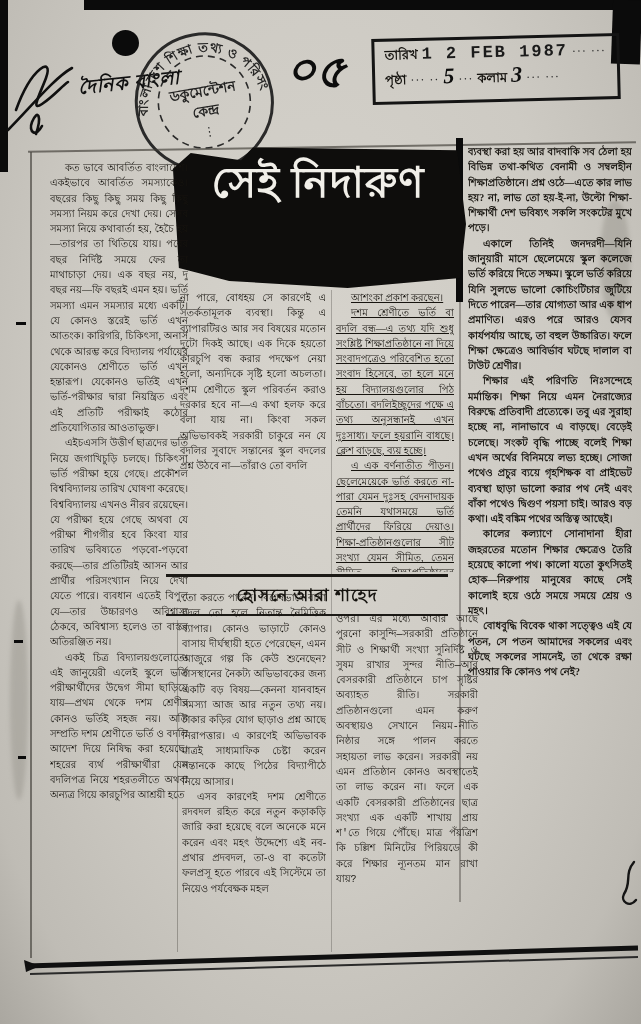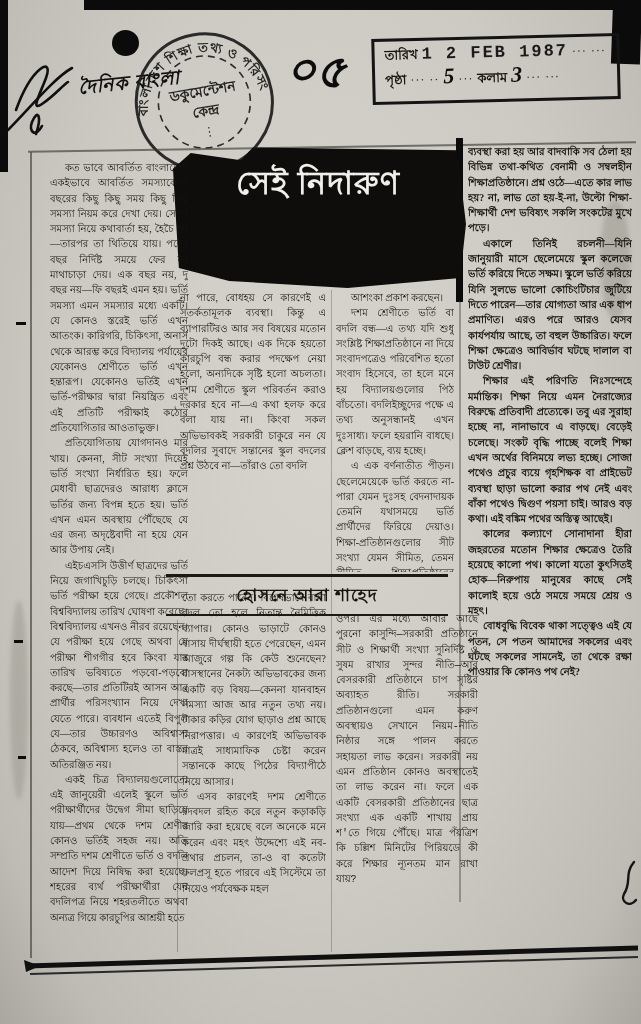--- a/index.html
+++ b/index.html
@@ -20,21 +20,21 @@
   }
   .col .para{margin:0;text-indent:15px;}
   .col.cont .para:first-child{text-indent:0;}
   
   #headline-block{
     position:absolute;left:170px;top:146px;width:296px;height:142px;
     background:#0e0d0c;color:#f1efe9;text-align:center;
     clip-path:polygon(1% 16%,7% 5%,24% 10%,28% 1%,97% 3%,100% 55%,98% 93%,60% 100%,20% 95%,3% 86%);
   }
   #headline-block .hl{
-    font-weight:bold;font-size:32px;line-height:54px;margin:0;
+    font-weight:bold;font-size:42px;line-height:54px;margin:0;
     letter-spacing:1px;
   }
   #headline-block .hl1{margin-top:10px;}
   
   #byline-box{
     position:absolute;left:166px;top:574px;width:282px;
     border-top:3px solid #1c1a16;border-bottom:2px solid #1c1a16;
     text-align:center;padding:5px 0 4px;
   }
   #byline-box .by{font-size:17px;font-weight:bold;letter-spacing:1px;}
@@ -138,47 +138,46 @@
   <div id="headline-block">
     <div class="hl hl1">সেই নিদারুণ</div>
   </div>
 
   <div id="byline-box">
     <span class="by">হোসনে আরা শাহেদ</span>
   </div>
 
   <div class="col" style="left:38px;top:160px;width:138px;height:800px;margin-left:12px;">
       <p class="para">কত ভাবে আবর্তিত বাংলাদেশ। একইভাবে আবর্তিত সমস্যাকেও। বছরের কিছু কিছু সময় কিছু কিছু সমস্যা নিয়ম করে দেখা দেয়। সেসব সমস্যা নিয়ে কথাবার্তা হয়, হৈচৈ হয়—তারপর তা থিতিয়ে যায়। পরের বছর নির্দিষ্ট সময়ে ফের তা মাথাচাড়া দেয়। এক বছর নয়, দু বছর নয়—ফি বছরই এমন হয়। ভর্তি সমস্যা এমন সমস্যার মধ্যে একটি। যে কোনও স্তরেই ভর্তি এখন আতংক। কারিগরি, চিকিৎসা, অনার্স থেকে আরম্ভ করে বিদ্যালয় পর্যায়ের যেকোনও শ্রেণীতে ভর্তি এখন হন্তারূপ। যেকোনও ভর্তিই এখন ভর্তি-পরীক্ষার দ্বারা নিয়ন্ত্রিত এবং এই প্রতিটি পরীক্ষাই কঠোর প্রতিযোগিতার আওতাভুক্ত।</p>
-      <p class="para">প্রতিযোগিতায় যোগদানও মার খায়। কেননা, সীট সংখ্যা দিয়েই ভর্তি সংখ্যা নির্ধারিত হয়। ফলে মেধাবী ছাত্রদেরও আরাধ্য ক্লাসে ভর্তির জন্য বিপন্ন হতে হয়। ভর্তি এখন এমন অবস্থায় পৌঁছেছে যে এর জন্য অদৃষ্টেবাদী না হয়ে যেন আর উপায় নেই।</p>
       <p class="para">এইচএসসি উত্তীর্ণ ছাত্রদের ভর্তি নিয়ে জগাখিচুড়ি চলছে। চিকিৎসা ভর্তি পরীক্ষা হয়ে গেছে। প্রকৌশল বিশ্ববিদ্যালয় তারিখ ঘোষণা করেছে। বিশ্ববিদ্যালয় এখনও নীরব রয়েছেন। যে পরীক্ষা হয়ে গেছে অথবা যে পরীক্ষা শীগগীর হবে কিংবা যার তারিখ ভবিষ্যতে পড়বো-পড়বো করছে—তার প্রতিটিরই আসন আর প্রার্থীর পরিসংখ্যান নিয়ে দেখা যেতে পারে। ব্যবধান এতেই বিপুল যে—তার উচ্চারণও অবিশ্বাস্য ঠেকবে, অবিশ্বাস্য হলেও তা বাস্তব অতিরঞ্জিত নয়।</p>
       <p class="para">একই চিত্র বিদ্যালয়গুলোতে। এই জানুয়েরী এলেই স্কুলে ভর্তি পরীক্ষার্থীদের উদ্বেগ সীমা ছাড়িয়ে যায়—প্রথম থেকে দশম শ্রেণীর কোনও ভর্তিই সহজ নয়। অতি সম্প্রতি দশম শ্রেণীতে ভর্তি ও বদলি আদেশ দিয়ে নিষিদ্ধ করা হয়েছে। শহরের ব্যর্থ পরীক্ষার্থীরা যেন বদলিপত্র নিয়ে শহরতলীতে অথবা অন্যত্র গিয়ে কারচুপির আশ্রয়ী হতে</p>
     </div>
 
   <div class="col cont" style="left:180px;top:290px;width:146px;height:282px;">
       <p class="para">না পারে, বোধহয় সে কারণেই এ সতর্কতামূলক ব্যবস্থা। কিন্তু এ ব্যাপারটিরও আর সব বিষয়ের মতোন দুটো দিকই আছে। এক দিকে হয়তো কারচুপি বন্ধ করার পদক্ষেপ নেয়া হলো, অন্যদিকে সৃষ্টি হলো অচলতা। দশম শ্রেণীতে স্কুল পরিবর্তন করাও দরকার হবে না—এ কথা হলফ করে বলা যায় না। কিংবা সকল অভিভাবকই সরকারী চাকুরে নন যে বদলির সুবাদে সন্তানের স্কুল বদলের প্রশ্ন উঠবে না—তাঁরাও তো বদলি</p>
     </div>
 
-  <div class="col" style="left:336px;top:290px;width:118px;height:282px;">
+  <div class="col" style="left:336px;top:290px;width:118px;height:282px;text-decoration:underline;">
       <p class="para">আশংকা প্রকাশ করছেন।</p>
       <p class="para">দশম শ্রেণীতে ভর্তি বা বদলি বন্ধ—এ তথ্য যদি শুধু সংশ্লিষ্ট শিক্ষাপ্রতিষ্ঠানে না দিয়ে সংবাদপত্রেও পরিবেশিত হতো সংবাদ হিসেবে, তা হলে মনে হয় বিদ্যালয়গুলোর পিঠ বাঁচতো। বদলিইচ্ছুদের পক্ষে এ তথ্য অনুসন্ধানই এখন দুঃসাধ্য। ফলে হয়রানি বাধছে। ক্লেশ বাড়ছে, ব্যয় হচ্ছে।</p>
       <p class="para">এ এক বর্ণনাতীত পীড়ন। ছেলেমেয়েকে ভর্তি করতে না-পারা যেমন দুঃসহ বেদনাদায়ক তেমনি যথাসময়ে ভর্তি প্রার্থীদের ফিরিয়ে দেয়াও। শিক্ষা-প্রতিষ্ঠানগুলোর সীট সংখ্যা যেমন সীমিত, তেমন সীমিত শিক্ষাপ্রতিষ্ঠানের সংখ্যাও। ফলে নিদারুণ চাপ পড়ছে সীমিত প্রতিষ্ঠানের সীমিত সীটের</p>
     </div>
 
   <div class="col cont" style="left:182px;top:590px;width:144px;height:330px;">
       <p class="para">তো করতে পারেন। বিশেষভাবে বাসা বদল তো হলে নিতান্ত নৈমিত্তিক ব্যাপার। কোনও ভাড়াটে কোনও বাসায় দীর্ঘস্থায়ী হতে পেরেছেন, এমন আজুরে গল্প কি কেউ শুনেছেন? বাসস্থানের নৈকট্য অভিভাবকের জন্য একটি বড় বিষয়—কেননা যানবাহন সমস্যা আজ আর নতুন তথ্য নয়। টাকার কড়ির যোগ ছাড়াও প্রশ্ন আছে নিরাপত্তার। এ কারণেই অভিভাবক মাত্রই সাধ্যমাফিক চেষ্টা করেন সন্তানকে কাছে পিঠের বিদ্যাপীঠে নিয়ে আসার।</p>
-      <p class="para">এসব কারণেই দশম শ্রেণীতে রদবদল রহিত করে নতুন কড়াকড়ি জারি করা হয়েছে বলে অনেকে মনে করেন এবং মহৎ উদ্দেশ্যে এই নব-প্রথার প্রচলন, তা-ও বা কতেটা ফলপ্রসূ হতে পারবে এই সিস্টেমে তা নিয়েও পর্যবেক্ষক মহল</p>
+      <p class="para">এসব কারণেই দশম শ্রেণীতে রদবদল রহিত করে নতুন কড়াকড়ি জারি করা হয়েছে বলে অনেকে মনে করেন এবং মহৎ উদ্দেশ্যে এই নব-প্রথার প্রদবদল, তা-ও বা কতেটা ফলপ্রসূ হতে পারবে এই সিস্টেমে তা নিয়েও পর্যবেক্ষক মহল</p>
     </div>
 
   <div class="col cont" style="left:336px;top:612px;width:142px;height:330px;font-family:Liberation Mono, monospace;">
       <p class="para">ওপর। এর মধ্যে আবার আছে পুরনো কাসুন্দি—সরকারী প্রতিষ্ঠানে সীট ও শিক্ষার্থী সংখ্যা সুনির্দিষ্ট ও সুষম রাখার সুন্দর নীতি—আর বেসরকারী প্রতিষ্ঠানে চাপ সৃষ্টির অব্যাহত রীতি। সরকারী প্রতিষ্ঠানগুলো এমন করুণ অবস্থায়ও সেখানে নিয়ম-নীতি নিষ্ঠার সঙ্গে পালন করতে সহায়তা লাভ করেন। সরকারী নয় এমন প্রতিষ্ঠান কোনও অবস্থাতেই তা লাভ করেন না। ফলে এক একটি বেসরকারী প্রতিষ্ঠানের ছাত্র সংখ্যা এক একটি শাখায় প্রায় শ'তে গিয়ে পৌঁছে। মাত্র পঁয়ত্রিশ কি চল্লিশ মিনিটের পিরিয়ডে কী করে শিক্ষার ন্যূনতম মান রাখা যায়?</p>
     </div>
 
   <div class="col cont" style="left:468px;top:144px;width:164px;height:758px;font-weight:bold;">
       <p class="para">ব্যবস্থা করা হয় আর বাদবাকি সব ঠেলা হয় বিভিন্ন তথা-কথিত বেনামী ও সম্বলহীন শিক্ষাপ্রতিষ্ঠানে। প্রশ্ন ওঠে—এতে কার লাভ হয়? না, লাভ তো হয়-ই-না, উল্টো শিক্ষা-শিক্ষার্থী দেশ ভবিষ্যৎ সকলি সংকটের মুখে পড়ে।</p>
-      <p class="para">একালে তিনিই রচলনী—যিনি জানুয়ারী মাসে ছেলেমেয়ে স্কুল কলেজে ভর্তি করিয়ে দিতে সক্ষম। স্কুলে ভর্তি করিয়ে যিনি সুলভে ভালো কোচিংটিচার জুটিয়ে দিতে পারেন—তার যোগ্যতা আর এক ধাপ প্রমাণিত। এরও পরে আরও যেসব কার্যপর্যায় আছে, তা বহুল উচ্চারিত। ফলে শিক্ষা ক্ষেত্রেও আবির্ভাব ঘটছে দালাল বা টাউট শ্রেণীর।</p>
+      <p class="para">একালে তিনিই জনদরদী—যিনি জানুয়ারী মাসে ছেলেমেয়ে স্কুল কলেজে ভর্তি করিয়ে দিতে সক্ষম। স্কুলে ভর্তি করিয়ে যিনি সুলভে ভালো কোচিংটিচার জুটিয়ে দিতে পারেন—তার যোগ্যতা আর এক ধাপ প্রমাণিত। এরও পরে আরও যেসব কার্যপর্যায় আছে, তা বহুল উচ্চারিত। ফলে শিক্ষা ক্ষেত্রেও আবির্ভাব ঘটছে দালাল বা টাউট শ্রেণীর।</p>
       <p class="para">শিক্ষার এই পরিণতি নিঃসন্দেহে মর্মান্তিক। শিক্ষা নিয়ে এমন নৈরাজ্যের বিরুদ্ধে প্রতিবাদী প্রত্যেকে। তবু এর সুরাহা হচ্ছে না, নানাভাবে এ বাড়ছে। বেড়েই চলেছে। সংকট বৃদ্ধি পাচ্ছে বলেই শিক্ষা এখন অর্থের বিনিময়ে লভ্য হচ্ছে। সোজা পথেও প্রচুর ব্যয়ে গৃহশিক্ষক বা প্রাইভেট ব্যবস্থা ছাড়া ভালো করার পথ নেই এবং বাঁকা পথেও দ্বিগুণ পয়সা চাই। আরও বড় কথা। এই বঙ্কিম পথের অস্তিত্ব আছেই।</p>
       <p class="para">কালের কল্যাণে সোনাদানা হীরা জহরতের মতোন শিক্ষার ক্ষেত্রেও তৈরি হয়েছে কালো পথ। কালো যতো কুৎসিতই হোক—নিরুপায় মানুষের কাছে সেই কালোই হয়ে ওঠে সময়ে সময়ে শ্রেয় ও মহৎ।</p>
       <p class="para">বোধবুদ্ধি বিবেক থাকা সত্ত্বেও এই যে পতন, সে পতন আমাদের সকলের এবং ঘটছে সকলের সামনেই, তা থেকে রক্ষা পাওয়ার কি কোনও পথ নেই?</p>
     </div>
 
   <svg style="position:absolute;left:616px;top:860px;" width="24" height="50" viewBox="0 0 24 50">
     <path d="M18,2 C8,14 16,22 8,34 C4,42 14,48 20,40" fill="none" stroke="#151515" stroke-width="2.4" stroke-linecap="round"></path>
   </svg>
 
   <svg style="position:absolute;left:0;top:936px;" width="641" height="60" viewBox="0 0 641 60">

